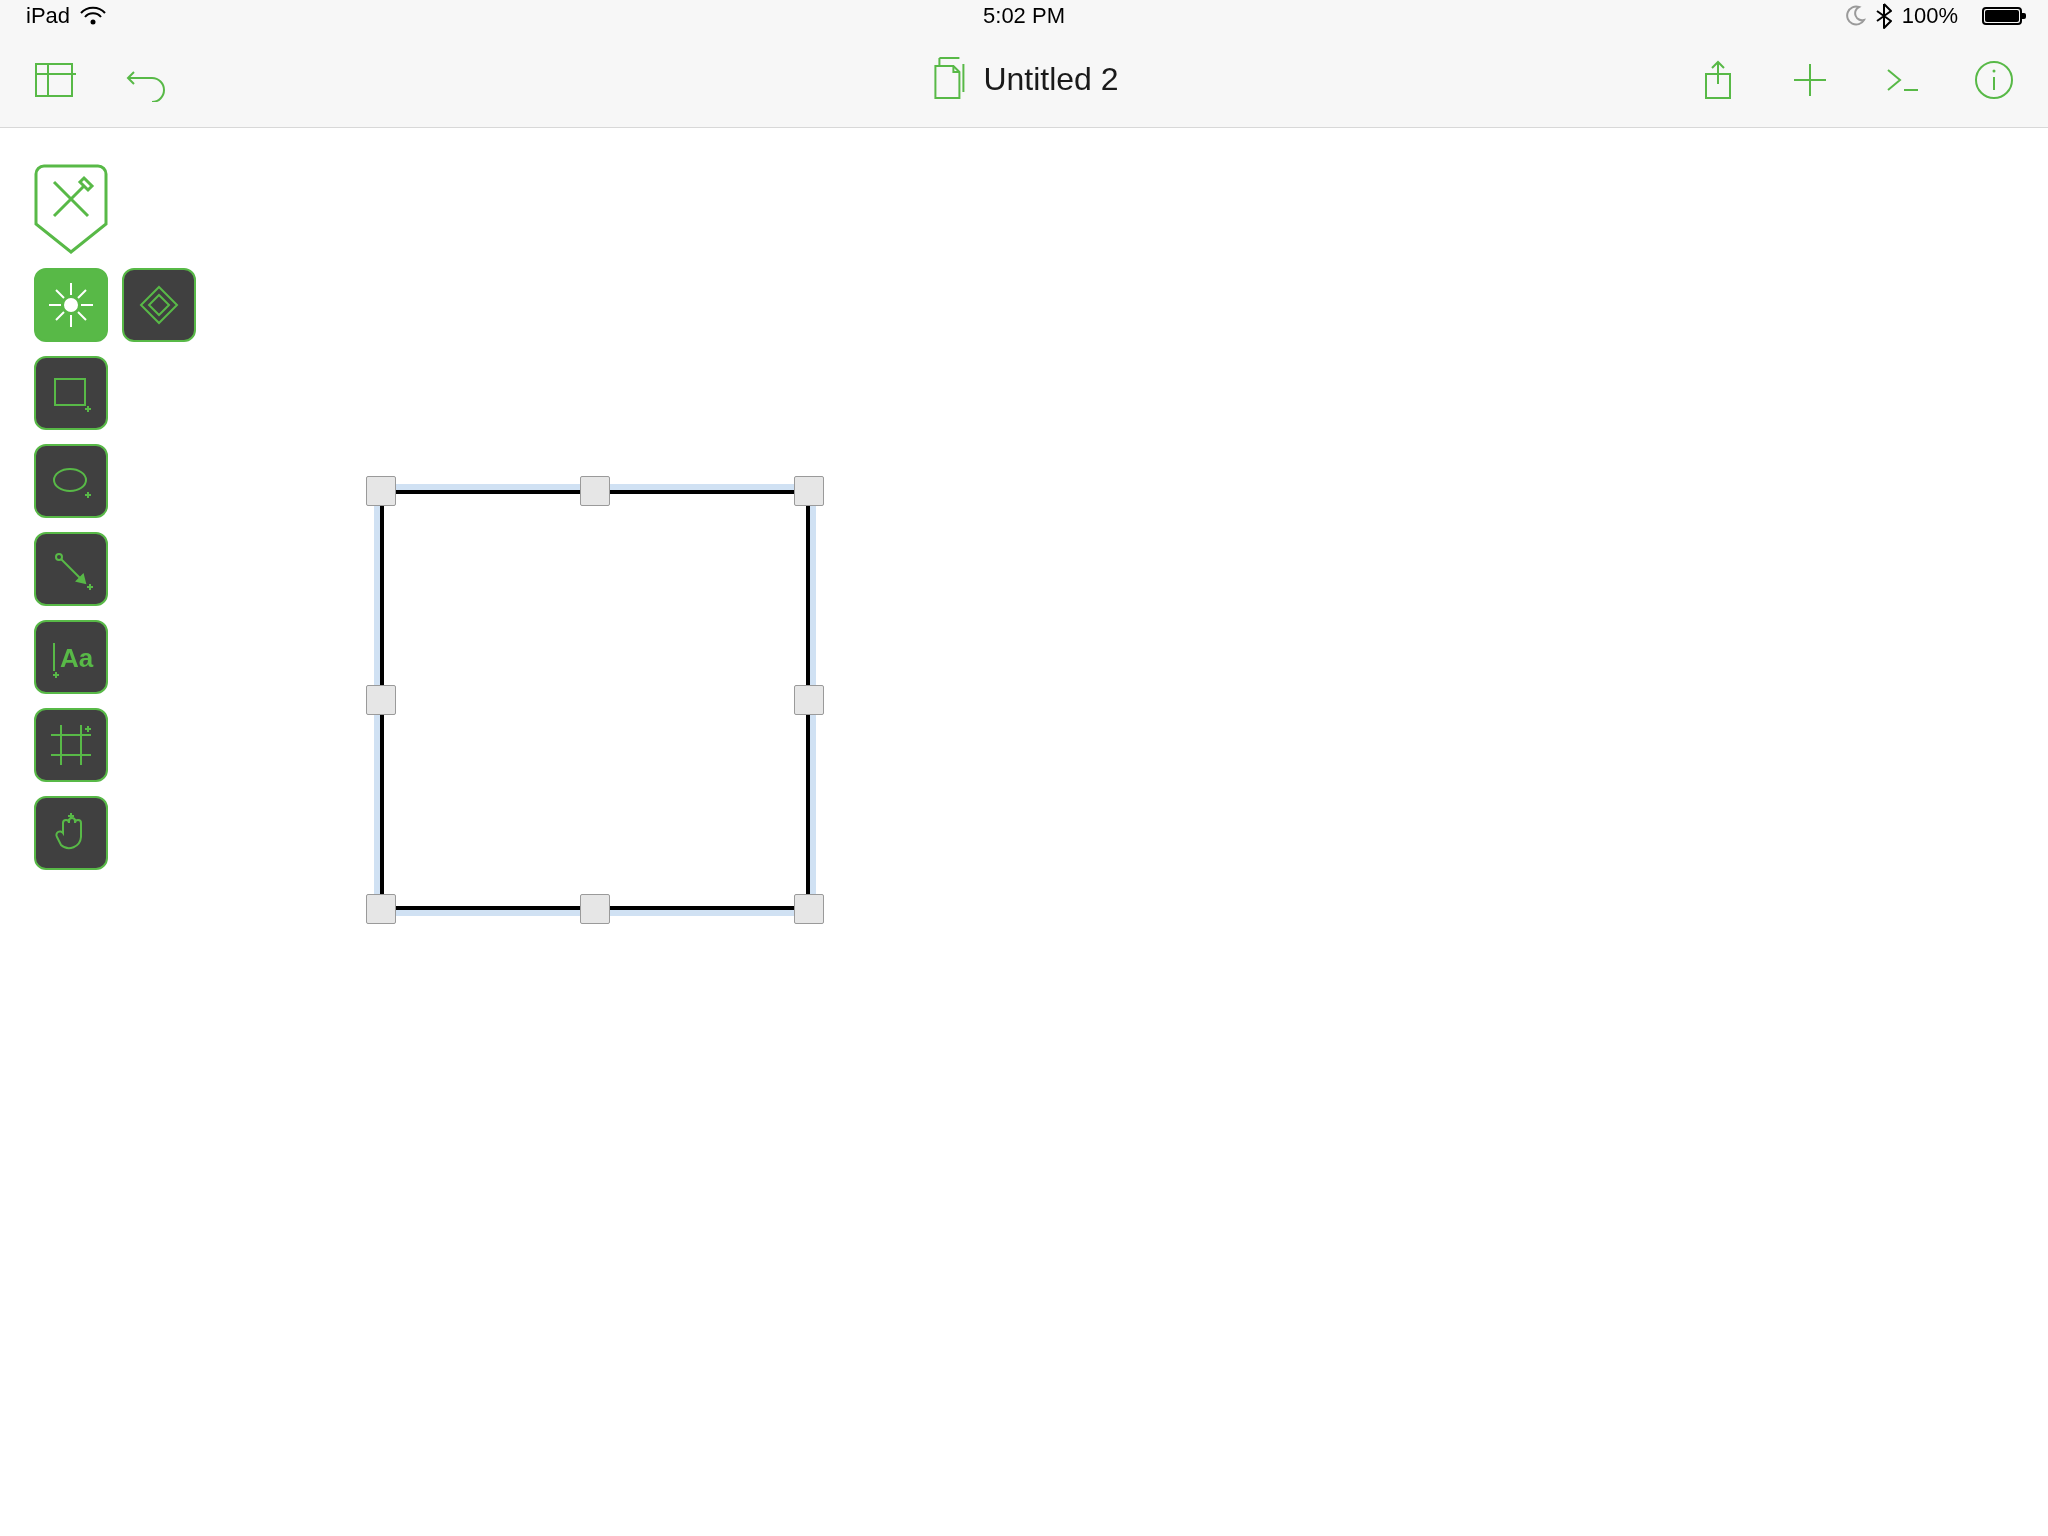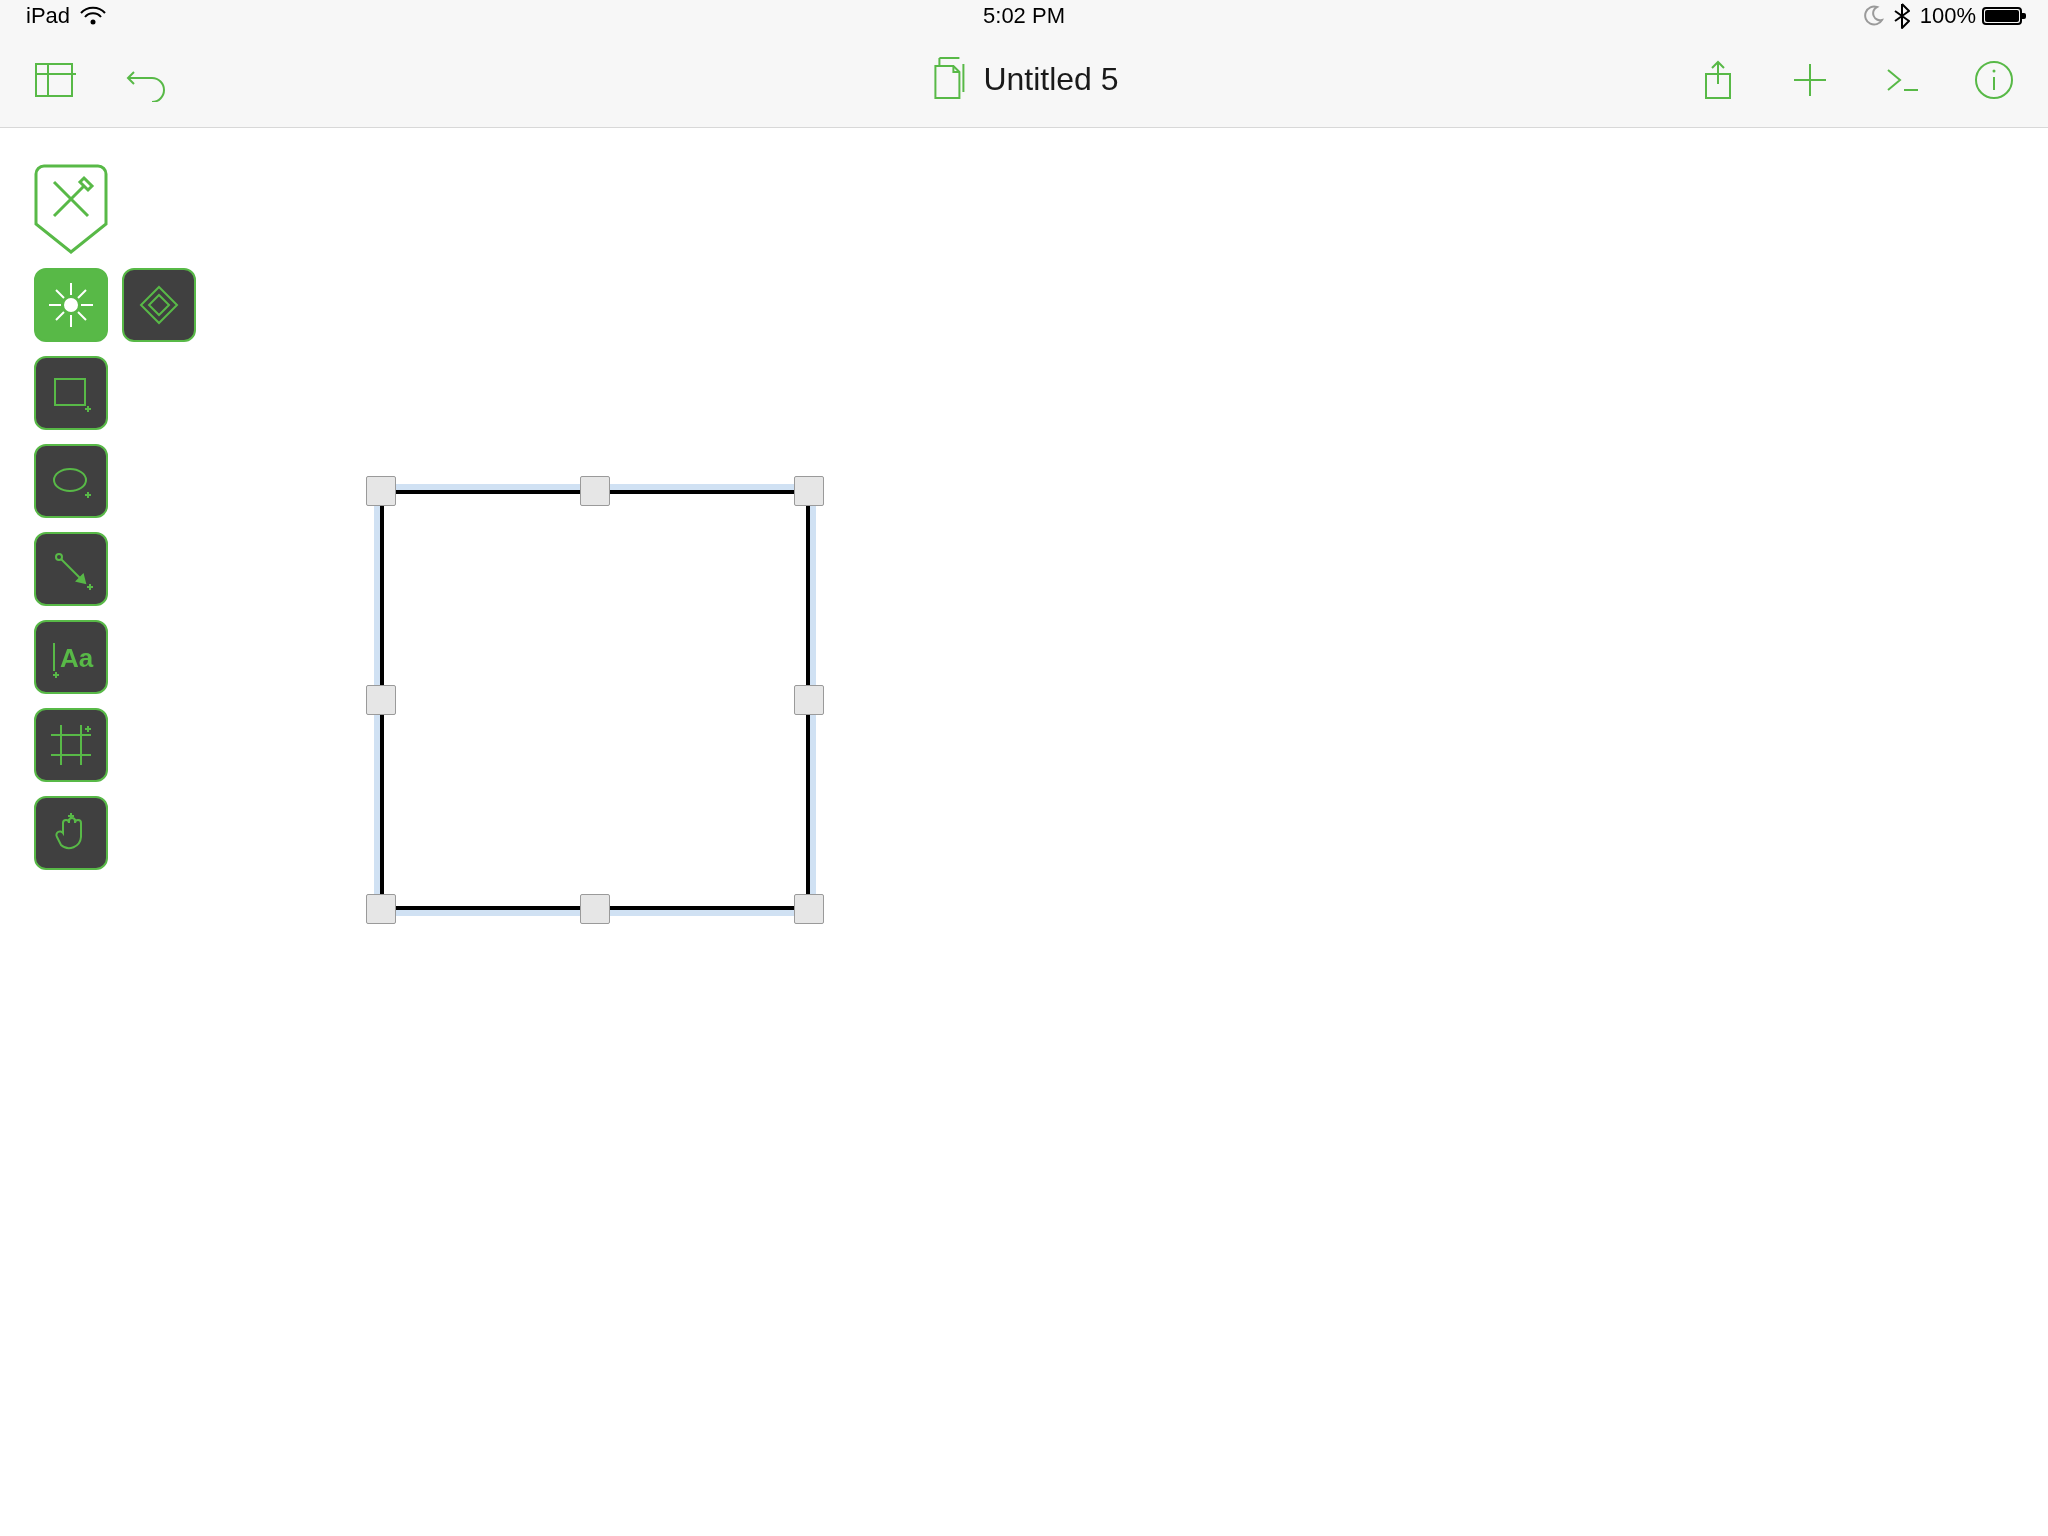--- a/index.html
+++ b/index.html
@@ -4,21 +4,21 @@
 <style>
   * { box-sizing: border-box; margin: 0; padding: 0; }
   html, body { width: 2048px; height: 1536px; font-family: -apple-system, "Helvetica Neue", Arial, sans-serif; background: #fff; overflow: hidden; }
   :root { --green: #58b947; --green-bg: #58b947; --border-light: #d8d8d8; --status-bg: #f7f7f7; }
 
   
   .status-bar { height: 32px; background: var(--status-bg); display: flex; align-items: center; justify-content: space-between; padding: 0 26px; font-size: 22px; color: #000; }
   .status-left, .status-right { display: flex; align-items: center; gap: 10px; }
   .status-center { position: absolute; left: 50%; transform: translateX(-50%); font-weight: 500; }
   .wifi-icon svg, .bt-icon svg, .moon-icon svg { display: block; }
-  .battery-group { display: flex; align-items: center; gap: 6px; }
+  .battery-group { display: flex; align-items: center; gap: 24px; }
   .battery-body { width: 40px; height: 18px; border: 2px solid #000; border-radius: 4px; position: relative; }
   .battery-body::after { content: ""; position: absolute; right: -6px; top: 4px; width: 4px; height: 6px; background: #000; border-radius: 0 2px 2px 0; }
   .battery-fill { position: absolute; left: 1px; top: 1px; bottom: 1px; right: 1px; background: #000; border-radius: 2px; }
 
   
   .toolbar { height: 96px; background: var(--status-bg); border-bottom: 1px solid var(--border-light); display: flex; align-items: center; justify-content: space-between; padding: 0 28px; position: relative; }
   .tb-left, .tb-right { display: flex; align-items: center; gap: 40px; }
   .tb-center { position: absolute; left: 50%; transform: translateX(-50%); display: flex; align-items: center; gap: 14px; }
   .tb-title { font-size: 32px; font-weight: 500; color: #1a1a1a; }
   .tb-btn { width: 52px; height: 52px; display: flex; align-items: center; justify-content: center; color: var(--green); cursor: pointer; }
@@ -105,21 +105,21 @@
   </div>
 
   <div class="tb-center">
     <span>
       <svg width="40" height="44" viewBox="0 0 40 44" fill="none" stroke="#58b947" stroke-width="2">
         <path d="M6 10 L6 42 L30 42 L30 16 L24 10 Z"></path>
         <path d="M10 2 L10 10 M10 2 L30 2 M34 8 L34 36"></path>
         <path d="M24 10 L24 16 L30 16"></path>
       </svg>
     </span>
-    <span class="tb-title">Untitled 5</span>
+    <span class="tb-title">Untitled 2</span>
   </div>
 
   <div class="tb-right">
     <div class="tb-btn">
       <svg viewBox="0 0 44 44">
           <rect x="10" y="16" width="24" height="24"></rect>
           <line x1="22" y1="4" x2="22" y2="26"></line>
           <path d="M16 10 L22 4 L28 10"></path>
         </svg>
     </div>

